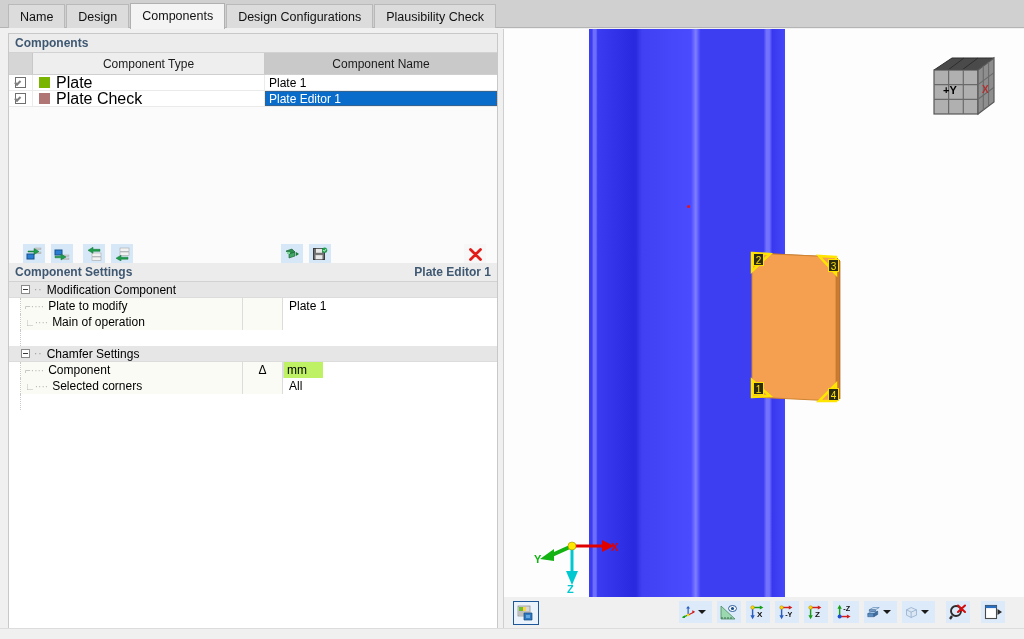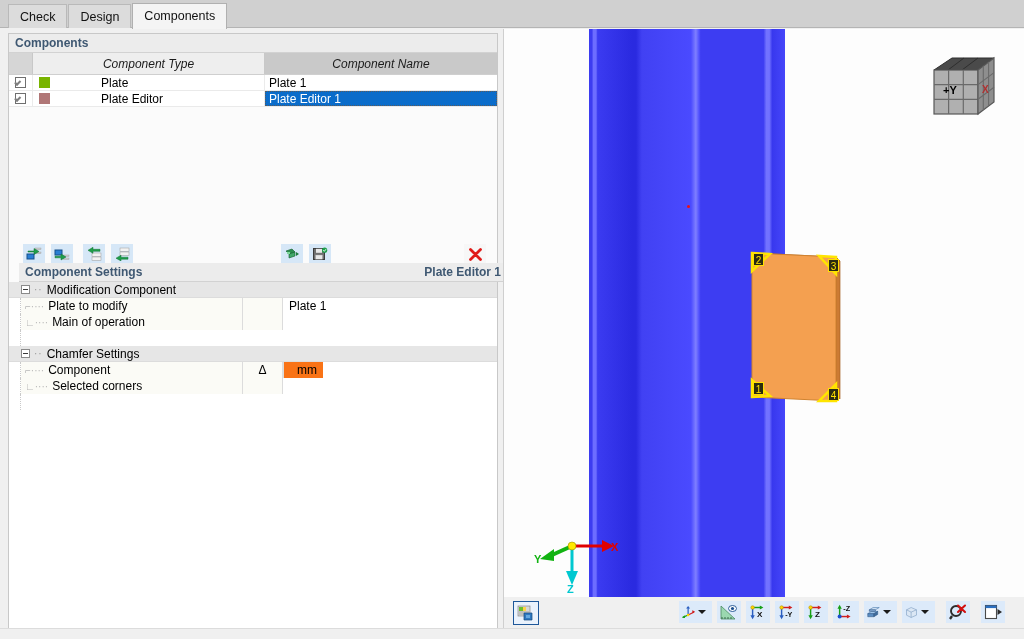--- a/index.html
+++ b/index.html
@@ -56,21 +56,21 @@
     font-weight: bold;
     font-size: 12px;
     position: relative;
   }
   .section-header .right {
     position: absolute; right: 6px; top: 0; color: #3f5872; font-weight: bold;
   }
 
   
   .grid { width: 100%; background: #fff; }
-  .grid-headrow { display: flex; height: 22px; background: #eeeeee; border-bottom: 1px solid #cfcfcf; font-style: italic; }
+  .grid-headrow { display: flex; height: 22px; background: #eeeeee; border-bottom: 1px solid #cfcfcf; }
   .gh { display:flex; align-items:center; justify-content:center; font-size: 12px; color:#1b1b1b; }
   .gh-blank { width: 24px; background:#d6d6d6; border-right:1px solid #c8c8c8; }
   .gh-type { flex: 0 0 232px; border-right: 1px solid #c8c8c8; background:#eeeeee; }
   .gh-name { flex: 1 1 auto; background:#c9c9c9; }
   .grid-headrow .gh-type, .grid-headrow .gh-name { border-bottom:none; }
 
   .grid-row { display: flex; height: 16px; align-items: stretch; border-bottom: 1px solid #eaeaea; }
   .cell-chk { width: 24px; display:flex; align-items:center; justify-content:center; border-right:1px solid #ebebeb; }
   .chk {
     width: 11px; height: 11px; background: #fff; border: 1px solid #6f6f6f;
@@ -82,21 +82,21 @@
     transform: rotate(-45deg); transform-origin: left bottom;
     box-shadow: none;
   }
   .cell-type { flex: 0 0 232px; display:flex; align-items:center; padding-left:6px; gap:6px; border-right:1px solid #ebebeb; }
   .swatch { width: 11px; height: 11px; display:inline-block; }
   .cell-name { flex: 1 1 auto; display:flex; align-items:center; padding-left:4px; }
   .cell-name.selected {
     background: #0a6cca; color:#fff;
     outline: 1px dotted #5b5b5b; outline-offset: -1px;
   }
-  .rowlabel { font-size: 12px; margin-left: 45px; }
+  .rowlabel { font-size: 16px; }
 
   
   .gridtoolbar { position:absolute; left:0; top:206px; width:100%; height:30px; }
   .tbtn {
     width: 22px; height: 20px;
     background: #d6e7f7;
     border: 1px solid #d6e7f7;
     display:inline-flex; align-items:center; justify-content:center;
     position: relative;
   }
@@ -119,22 +119,22 @@
   .grp .dots { color:#999; letter-spacing:1px; font-size:10px; }
 
   .prow { display:flex; height:16px; align-items:stretch; background:#fff; font-size:12px; }
   .prow .gutter { width: 12px; background:#fff; border-right: 1px dotted #c9c9c9; }
   .prow .pname { flex: 0 0 222px; display:flex; align-items:center; padding-left:4px; gap:4px;
                  background:#fbfbf6; border-right:1px solid #dcdcdc; }
   .prow .psym { flex: 0 0 40px; display:flex; align-items:center; justify-content:center;
                 background:#fbfbf6; border-right:1px solid #dcdcdc; }
   .prow .pval { flex: 1 1 auto; display:flex; align-items:center; padding-left:6px; background:#fff; }
   .prow .pval.num { justify-content:flex-end; padding-right:4px; }
-  .prow .punit { flex: 0 0 40px; display:flex; align-items:center; padding-left:13px;
-                 background:#f97316; border-left:1px solid #dcdcdc; }
+  .prow .punit { flex: 0 0 40px; display:flex; align-items:center; padding-left:3px;
+                 background:#bef264; border-left:1px solid #dcdcdc; }
   .treelead { color:#b9b9b9; font-size:10px; letter-spacing:0px; }
   .spacerow { height: 16px; background:#fff; }
   .spacerow .gutter { width:12px; height:100%; border-right:1px dotted #c9c9c9; }
 
   
   .viewport {
     position:absolute; left:503px; top:29px; width:521px; height:568px;
     background:#fdfdfd; border-left:1px solid #cfcfcf;
     overflow:hidden;
   }
@@ -201,23 +201,25 @@
     background:#f7f7f7;
   }
 </style>
 </head>
 <body>
 
 <div id="root">
 
   <div class="tabstrip">
     <div class="tabs">
-      <div class="tab">Check</div>
+      <div class="tab">Name</div>
       <div class="tab">Design</div>
       <div class="tab active">Components</div>
+      <div class="tab">Design Configurations</div>
+      <div class="tab">Plausibility Check</div>
     </div>
   </div>
 
   <div class="leftpanel">
 
     <div class="section-header">
       <span>Components</span>
     </div>
 
     <div class="grid">
@@ -237,21 +239,21 @@
         </div>
         <div class="cell-name">Plate 1</div>
       </div>
 
       <div class="grid-row">
         <div class="cell-chk">
           <span class="chk"></span>
         </div>
         <div class="cell-type">
           <span class="swatch" style="background:#b07676"></span>
-          <span class="rowlabel">Plate Editor</span>
+          <span class="rowlabel">Plate Check</span>
         </div>
         <div class="cell-name selected">Plate Editor 1</div>
       </div>
     </div>
 
     <div class="gridtoolbar">
 
       <div style="position:absolute;left:14px;top:4px;display:flex;gap:6px;">
         <div class="tbtn">
           <svg width="16" height="14" viewBox="0 0 16 14">
@@ -305,21 +307,21 @@
         </div>
       </div>
 
       <div class="closeX" style="top:4px">
         <svg width="15" height="15" viewBox="0 0 15 15">
           <path d="M2.5 2.5 L12.5 12.5 M12.5 2.5 L2.5 12.5" stroke="#e01b18" stroke-width="2.8" stroke-linecap="round"></path>
         </svg>
       </div>
     </div>
 
-    <div class="section-header" style="position:absolute;left:10px;top:229px;width:100%;">
+    <div class="section-header" style="position:absolute;left:0;top:229px;width:100%;">
       <span>Component Settings</span>
       <span class="right">Plate Editor 1</span>
     </div>
 
     <div class="settings">
 
       <div class="grp">
         <span class="expander"></span>
         <span class="dots">··</span>
         <span>Modification Component</span>
@@ -364,20 +366,21 @@
         <div class="punit">mm</div>
       </div>
 
       <div class="prow">
         <div class="gutter"></div>
         <div class="pname">
           <span class="treelead">∟····</span>
           <span>Selected corners</span>
         </div>
         <div class="psym"></div>
+        <div class="pval">All</div>
       </div>
 
       <div class="prow spacerow">
         <div class="gutter"></div>
       </div>
     </div>
   </div>
 
   <div class="viewport">
 

